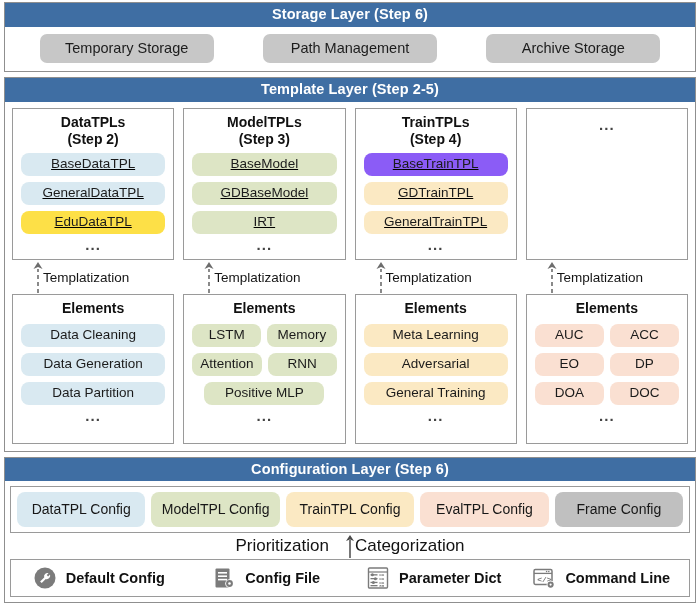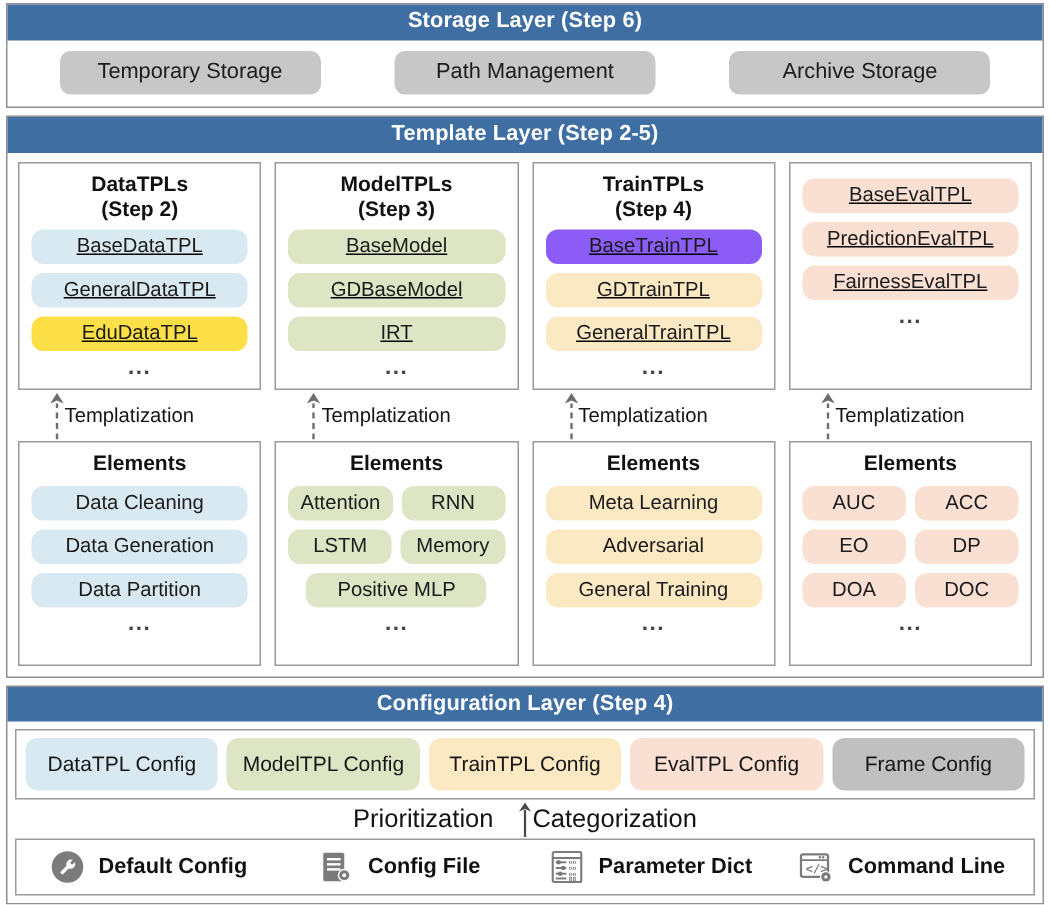--- a/index.html
+++ b/index.html
@@ -267,26 +267,26 @@
           <svg class="dash-arrow" viewBox="0 0 14 32">
             <line x1="7" y1="32" x2="7" y2="8" stroke="#6d6d6d" stroke-width="1.6" stroke-dasharray="4,3"></line>
             <path d="M7 1 L2.5 8 L7 6 L11.5 8 Z" fill="#6d6d6d"></path>
           </svg>
           <span class="arrow-label">Templatization</span>
         </div>
         <div class="box elem-box">
           <div class="box-title">Elements</div>
           <div class="chip-stack">
             <div class="pair-row">
+              <div class="chip" style="background:#dde5c5">LSTM</div>
+              <div class="chip" style="background:#dde5c5">Memory</div>
+            </div>
+            <div class="pair-row">
               <div class="chip" style="background:#dde5c5">Attention</div>
               <div class="chip" style="background:#dde5c5">RNN</div>
-            </div>
-            <div class="pair-row">
-              <div class="chip" style="background:#dde5c5">LSTM</div>
-              <div class="chip" style="background:#dde5c5">Memory</div>
             </div>
             <div class="pair-row">
               <div class="chip" style="background:#dde5c5;flex:0 1 auto;min-width:120px">Positive MLP</div>
             </div>
           </div>
           <div class="dots">...</div>
         </div>
       </div>
 
       <div class="tcol">
@@ -315,25 +315,20 @@
             <div class="chip wide" style="background:#fbe9c3">Meta Learning</div>
             <div class="chip wide" style="background:#fbe9c3">Adversarial</div>
             <div class="chip wide" style="background:#fbe9c3">General Training</div>
           </div>
           <div class="dots">...</div>
         </div>
       </div>
 
       <div class="tcol">
         <div class="box tpl-box">
-          <div class="chip-stack">
-            <div class="chip wide" style="background:#fae0d2">BaseEvalTPL</div>
-            <div class="chip wide" style="background:#fae0d2">PredictionEvalTPL</div>
-            <div class="chip wide" style="background:#fae0d2">FairnessEvalTPL</div>
-          </div>
           <div class="dots">...</div>
         </div>
         <div class="arrow-row">
           <svg class="dash-arrow" viewBox="0 0 14 32">
             <line x1="7" y1="32" x2="7" y2="8" stroke="#6d6d6d" stroke-width="1.6" stroke-dasharray="4,3"></line>
             <path d="M7 1 L2.5 8 L7 6 L11.5 8 Z" fill="#6d6d6d"></path>
           </svg>
           <span class="arrow-label">Templatization</span>
         </div>
         <div class="box elem-box">
@@ -353,21 +348,21 @@
             </div>
           </div>
           <div class="dots">...</div>
         </div>
       </div>
 
     </div>
   </div>
 
   <div class="panel">
-    <div class="layer-bar">Configuration  Layer (Step 4)</div>
+    <div class="layer-bar">Configuration  Layer (Step 6)</div>
     <div class="config-body">
 
       <div class="config-chips">
         <div class="cfg-chip" style="background:#d9e9f1">DataTPL Config</div>
         <div class="cfg-chip" style="background:#dde5c5">ModelTPL Config</div>
         <div class="cfg-chip" style="background:#fbe9c3">TrainTPL Config</div>
         <div class="cfg-chip" style="background:#fae0d2">EvalTPL Config</div>
         <div class="cfg-chip" style="background:#c0c0c0">Frame Config</div>
       </div>
 

